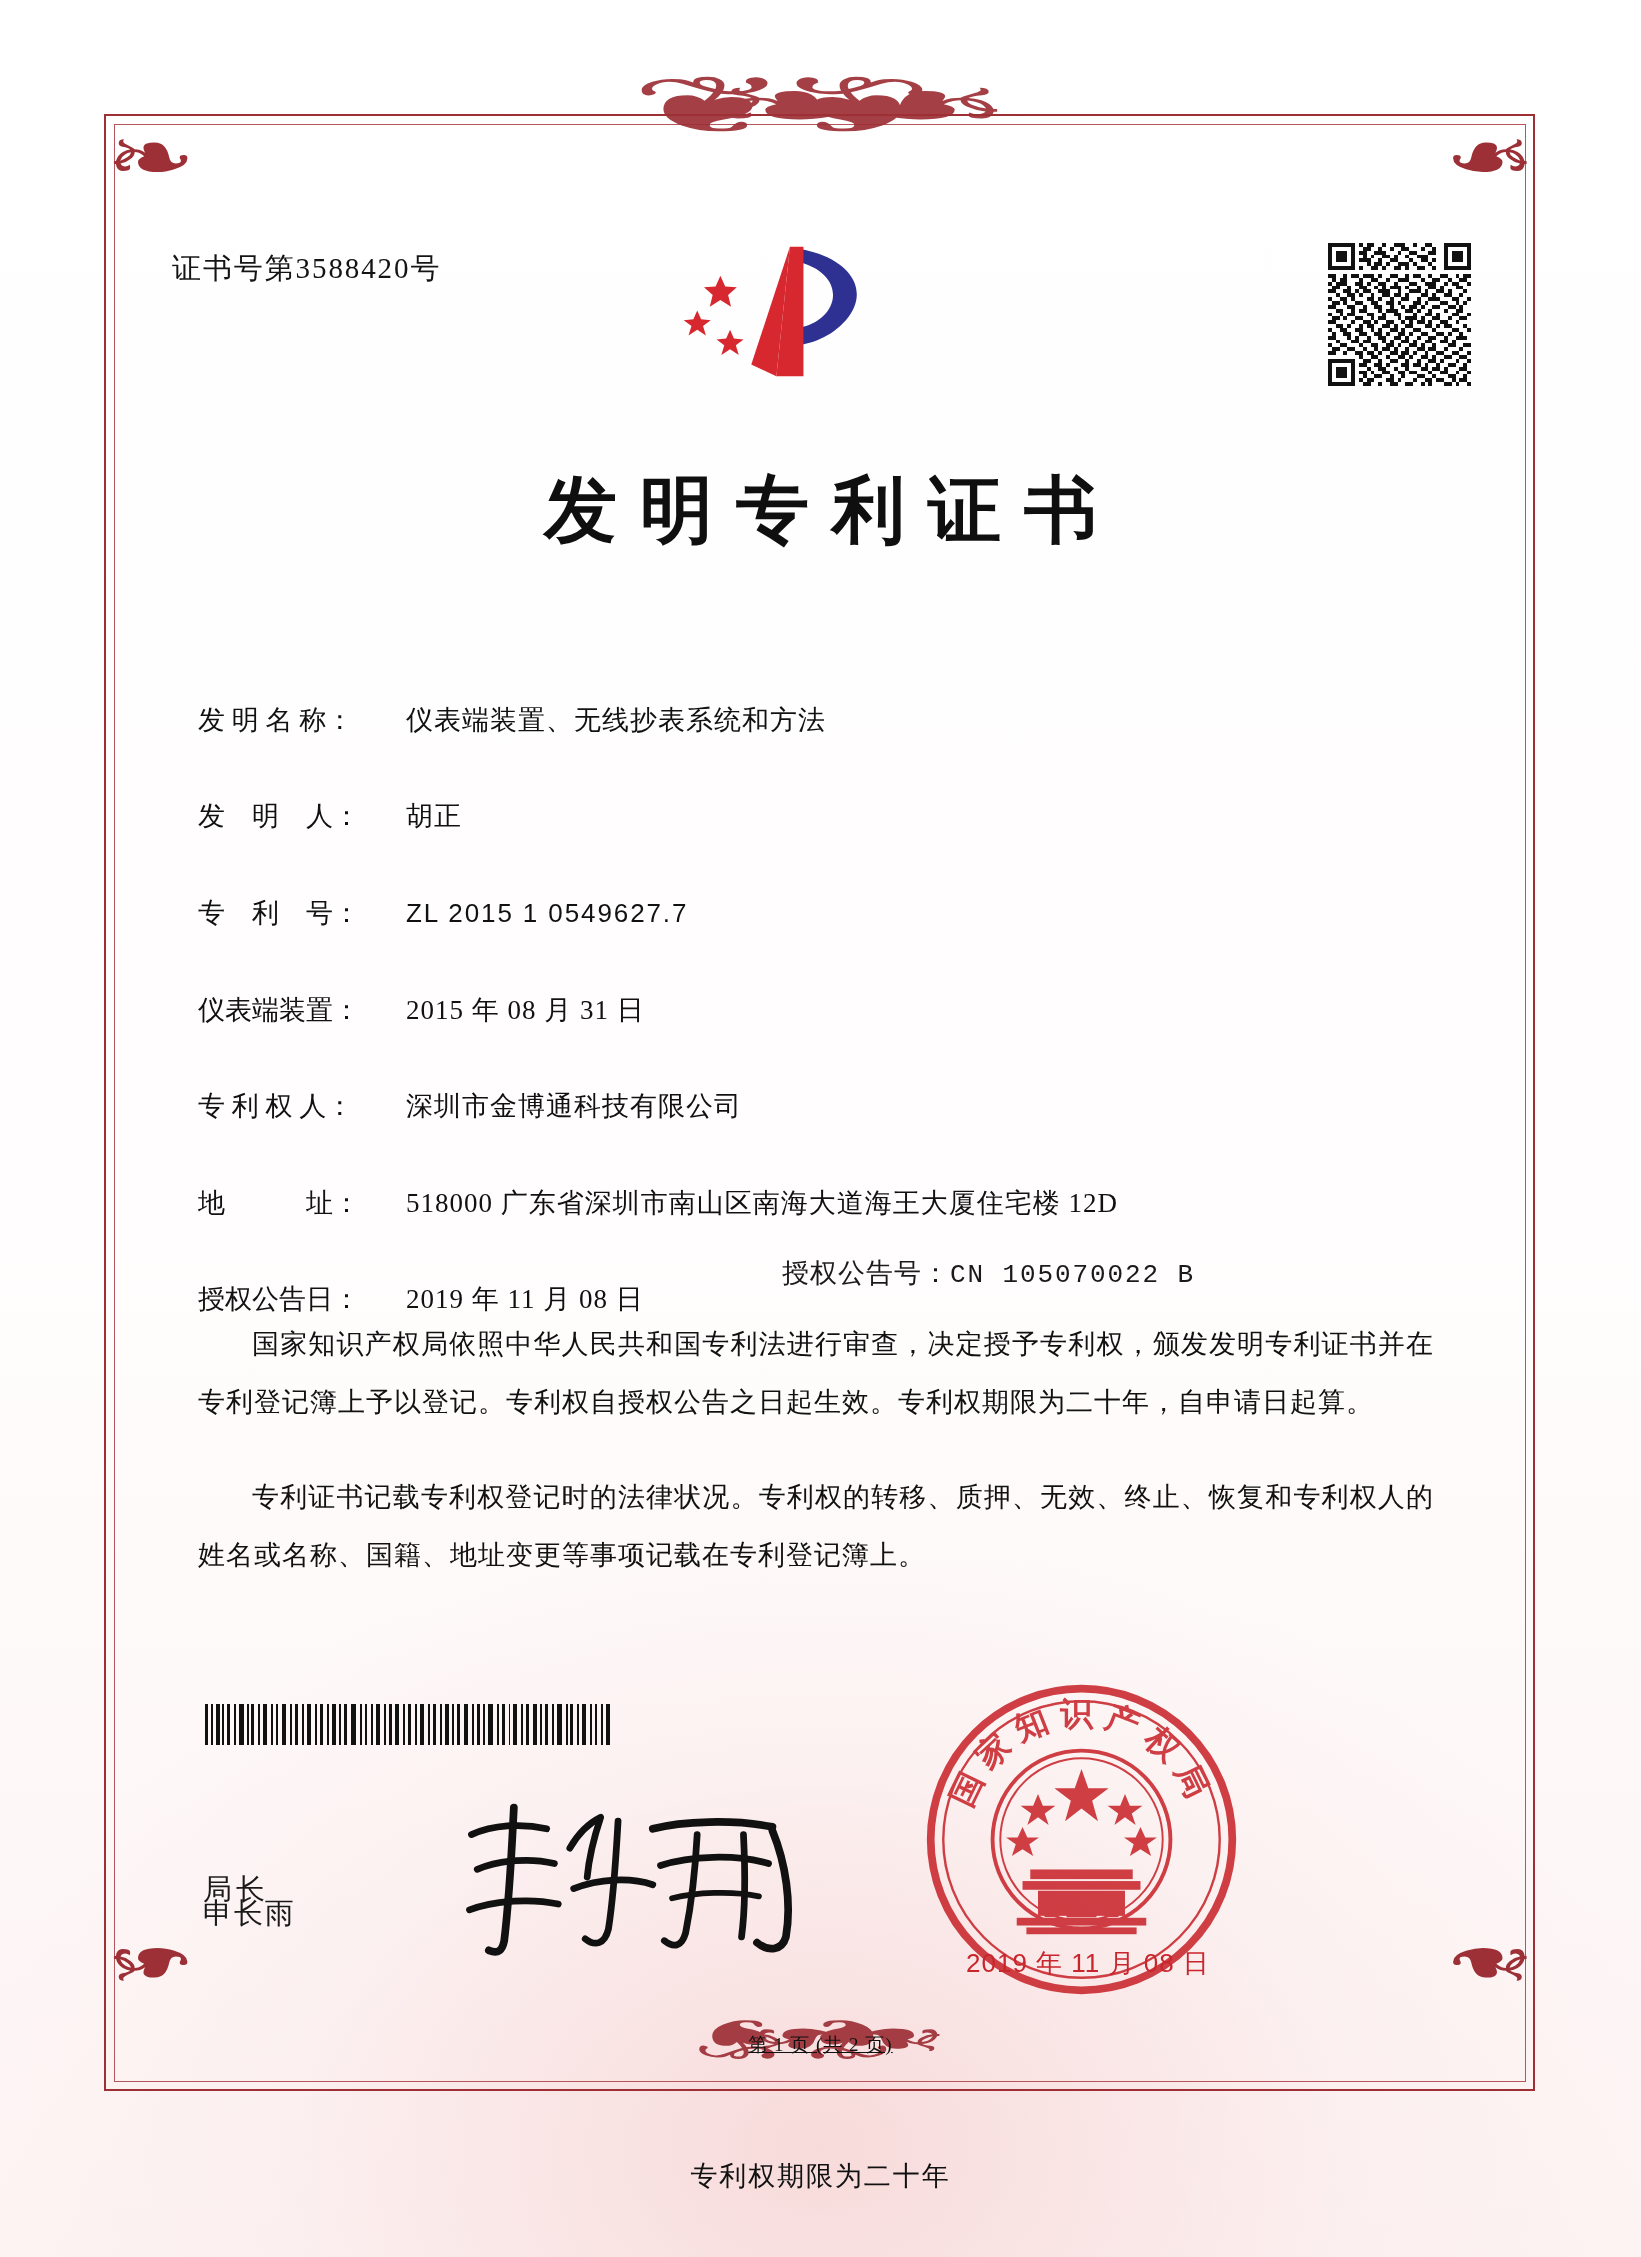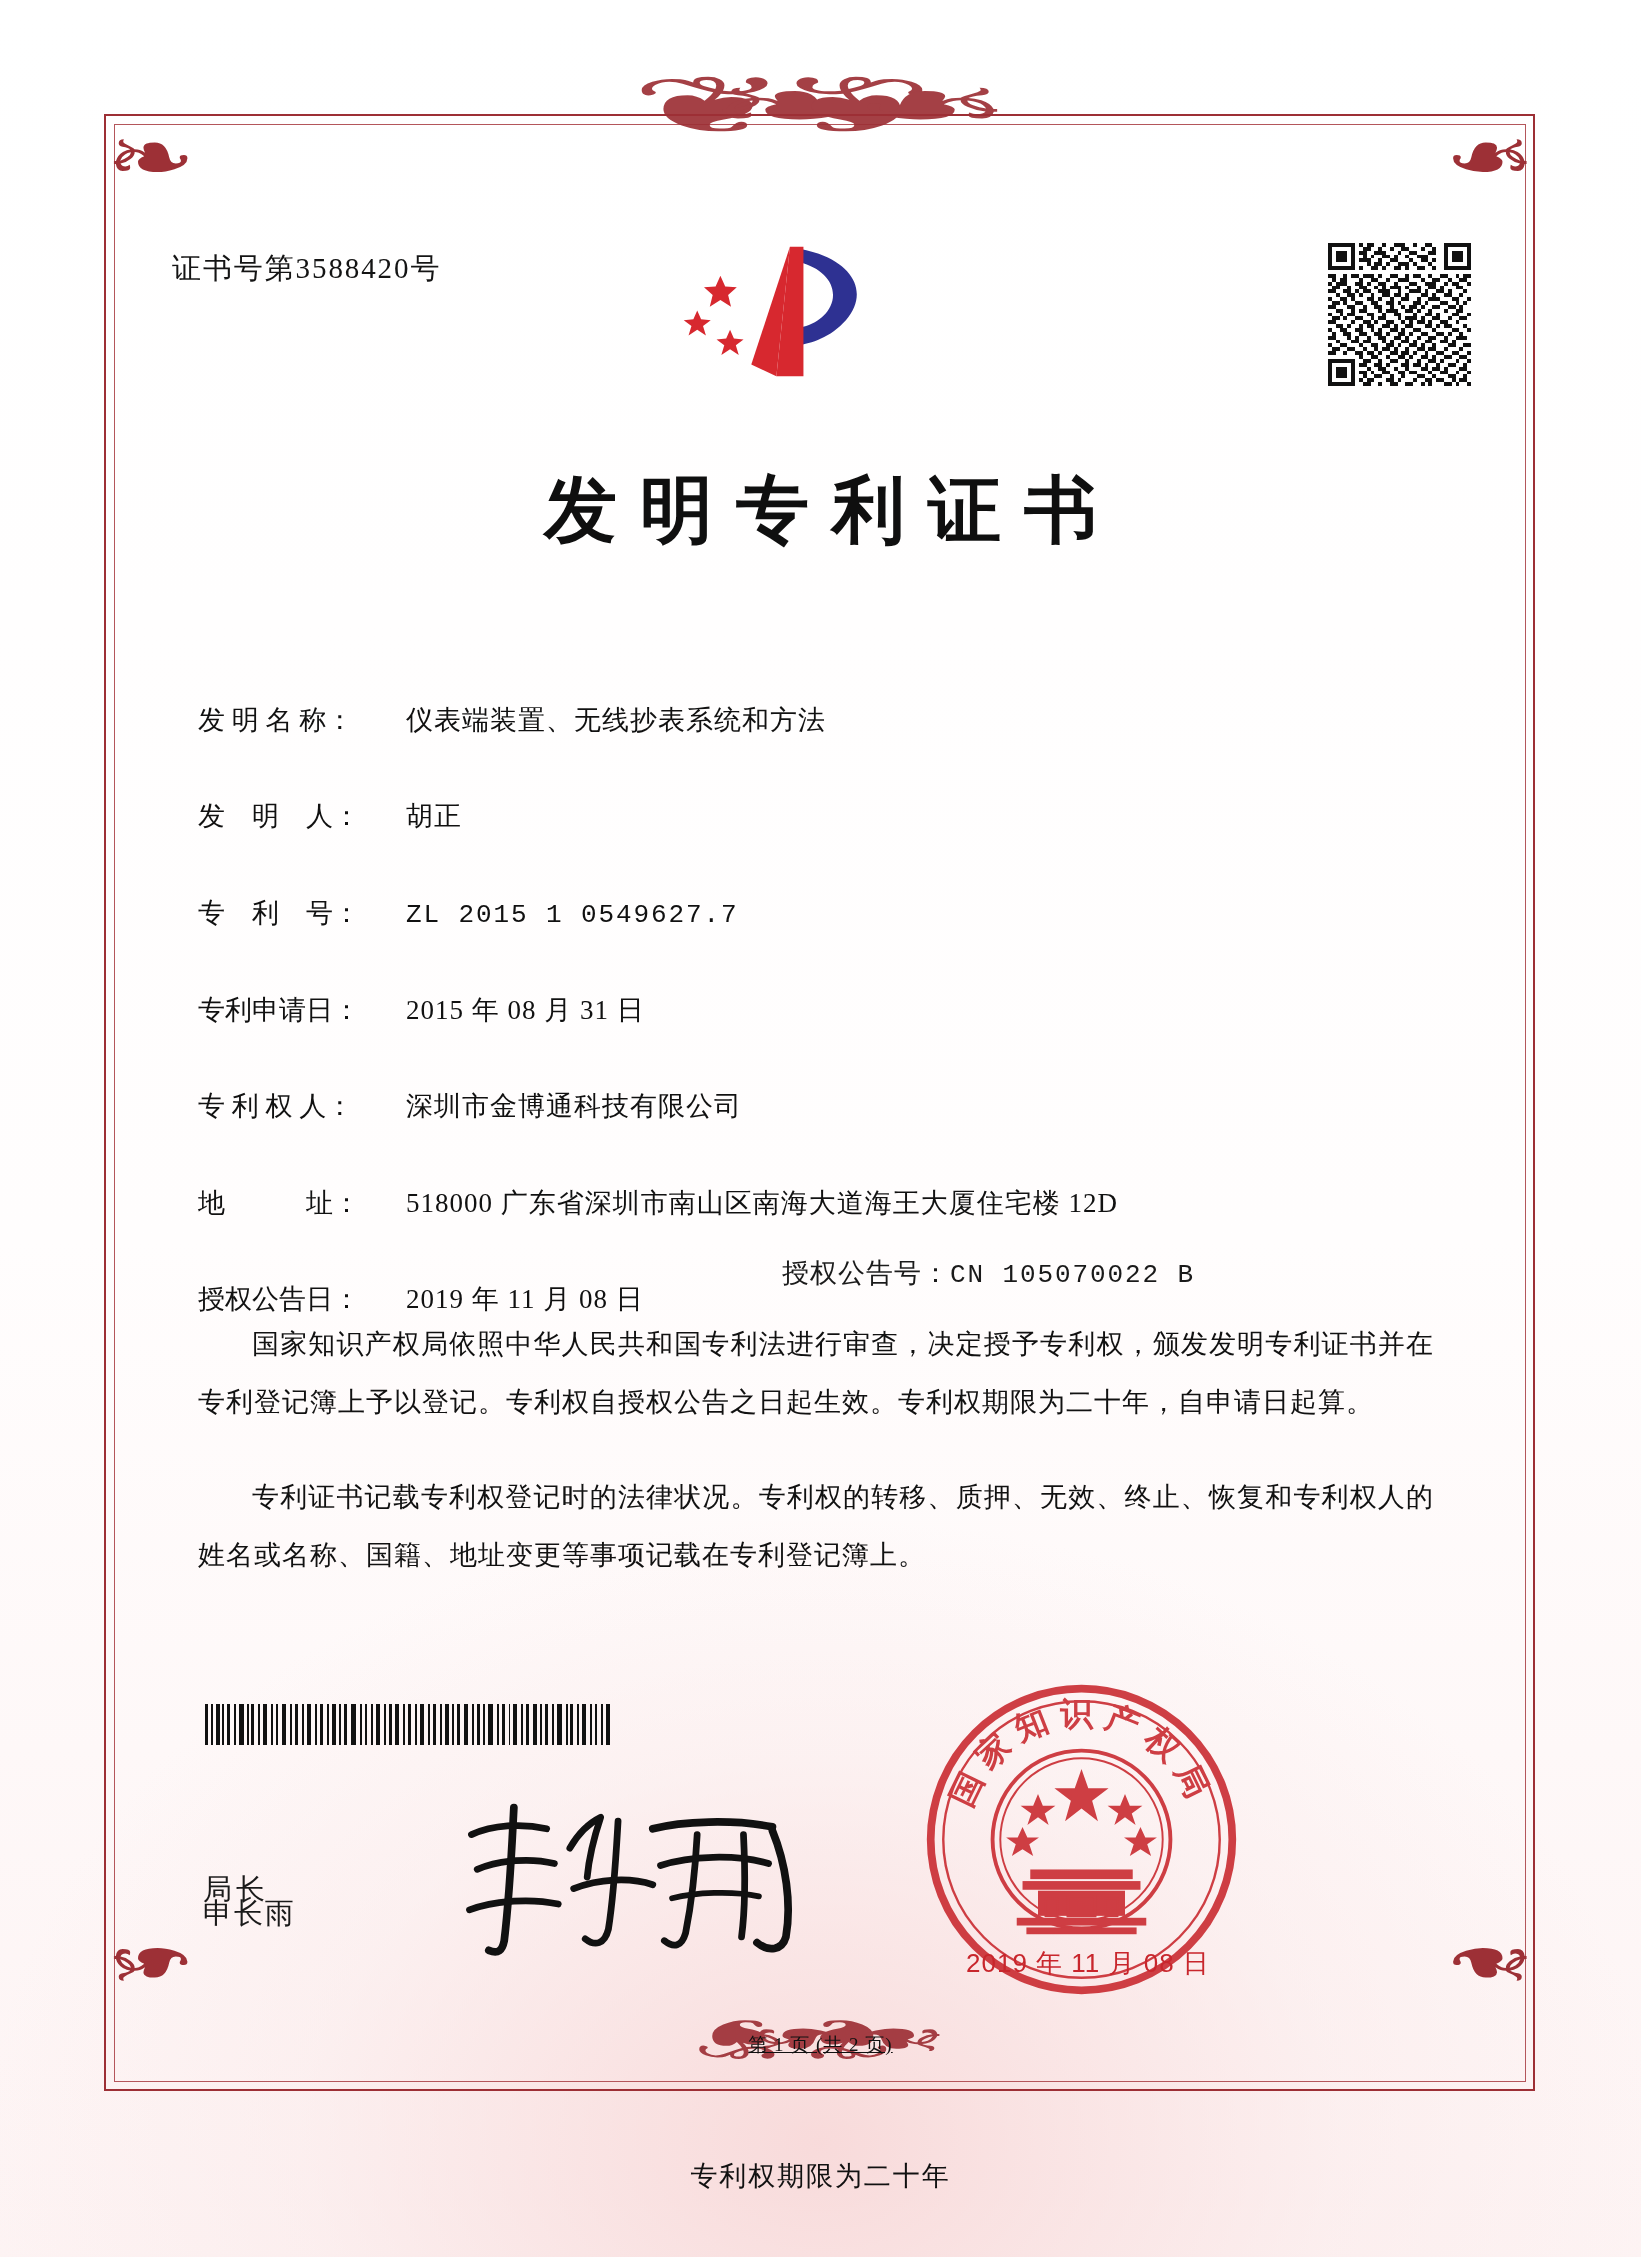--- a/index.html
+++ b/index.html
@@ -133,21 +133,21 @@
     color: #111;
     white-space: nowrap;
   }
   .field .lbl {
     display: inline-block;
     width: 208px;
     letter-spacing: 0px;
     margin-top: 26px;
   }
   .field .val { letter-spacing: 1px; }
-  .field .val.mono { font-family: Liberation Mono, monospace; font-size: 26px; letter-spacing: 1.9px; }
+  .field .val.mono { font-family: Liberation Sans, sans-serif; font-size: 26px; letter-spacing: 1.9px; }
 
   #f-invention-name { top: 676px; }
   #f-inventor       { top: 772px; }
   #f-patent-number  { top: 869px; }
   #f-apply-date     { top: 966px; }
   #f-patentee       { top: 1062px; }
   #f-address        { top: 1159px; }
   #f-grant-date     { top: 1255px; }
   #grant-pub-no {
     position: absolute;
@@ -652,21 +652,21 @@
   <div class="field" id="f-invention-name">
     <span class="lbl">发 明 名 称：</span><span class="val">仪表端装置、无线抄表系统和方法</span>
   </div>
   <div class="field" id="f-inventor">
     <span class="lbl">发　明　人：</span><span class="val">胡正</span>
   </div>
   <div class="field" id="f-patent-number">
     <span class="lbl">专　利　号：</span><span class="val mono">ZL 2015 1 0549627.7</span>
   </div>
   <div class="field" id="f-apply-date">
-    <span class="lbl">专利申请日：</span><span class="val">2015 年 08 月 31 日</span>
+    <span class="lbl">仪表端装置：</span><span class="val">2015 年 08 月 31 日</span>
   </div>
   <div class="field" id="f-patentee">
     <span class="lbl">专 利 权 人：</span><span class="val">深圳市金博通科技有限公司</span>
   </div>
   <div class="field" id="f-address">
     <span class="lbl">地　　　址：</span><span class="val">518000 广东省深圳市南山区南海大道海王大厦住宅楼 12D</span>
   </div>
   <div class="field" id="f-grant-date">
     <span class="lbl">授权公告日：</span><span class="val">2019 年 11 月 08 日</span>
   </div>

